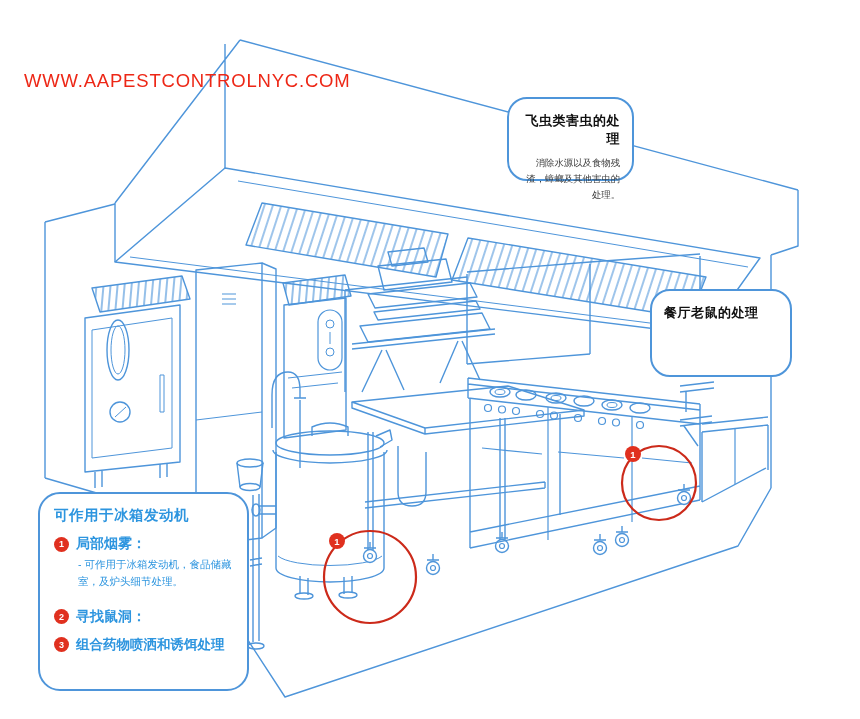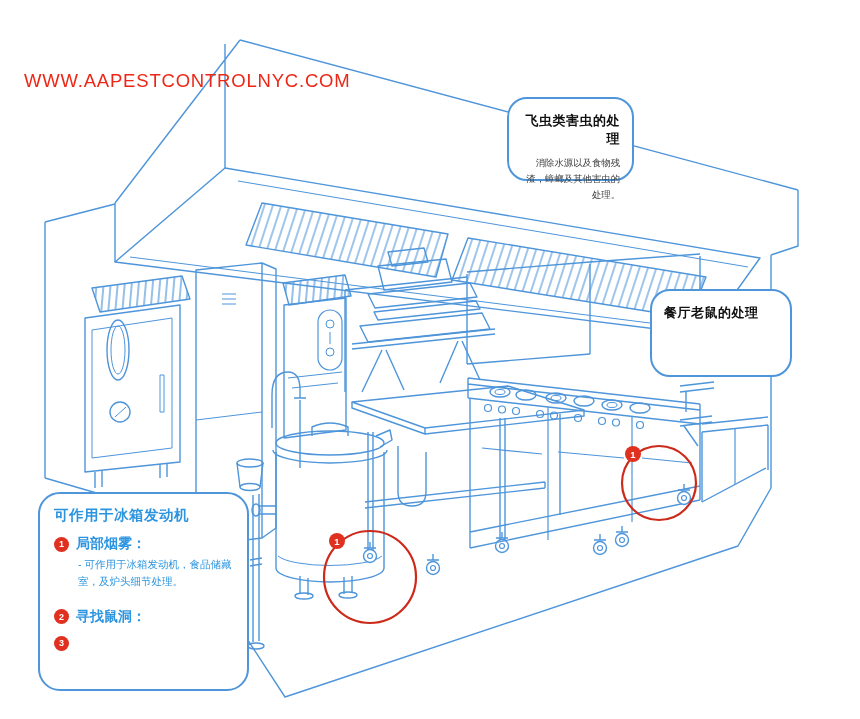--- a/index.html
+++ b/index.html
@@ -250,18 +250,19 @@
     <div class="pest-item" id="roach-item-2">
       <div class="item-head">
         <span class="badge">2</span>
         <span class="item-label">寻找鼠洞：</span>
       </div>
     </div>
 
     <div class="pest-item" id="roach-item-3">
       <div class="item-head">
         <span class="badge">3</span>
+        <span class="item-label small">组合药物喷洒和诱饵处理</span>
       </div>
 
     </div>
   </div>
 
 </div>
 
 </body></html>

